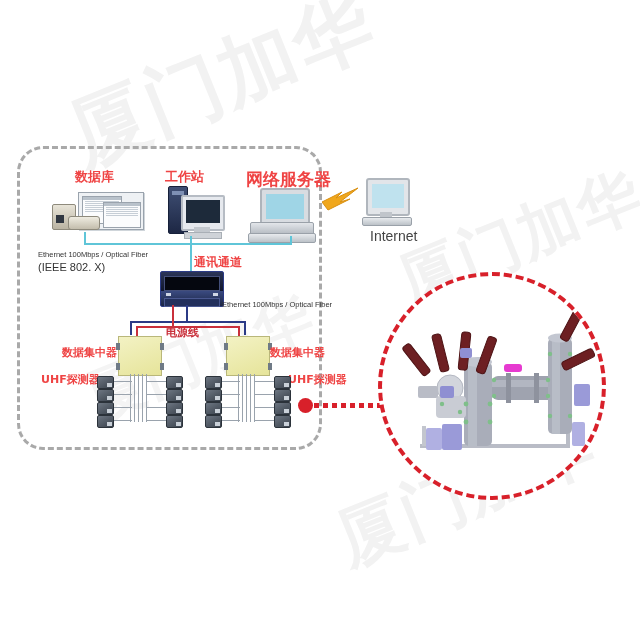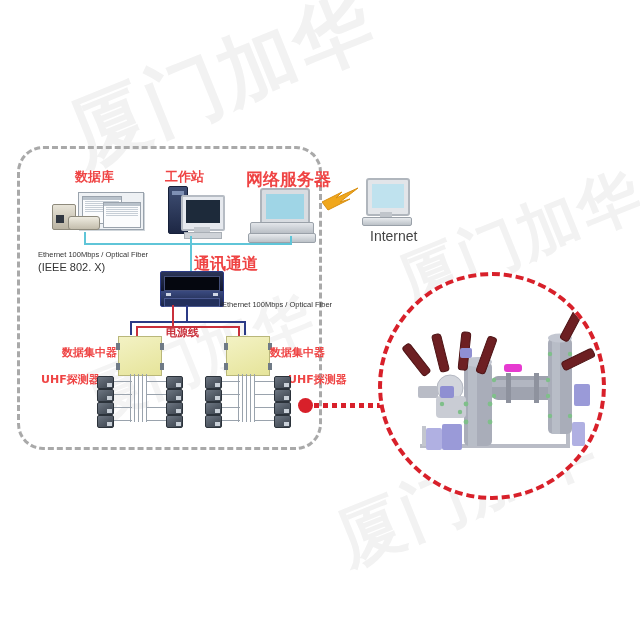--- a/index.html
+++ b/index.html
@@ -177,21 +177,21 @@
   <div class="lbl en" style="left:370px;top:228px;font-size:14px;color:#444;text-align:center;">Internet</div>
 
   <div class="wire" style="left:84px;top:243px;width:208px;height:2px;"></div>
   <div class="wire" style="left:84px;top:232px;width:2px;height:12px;"></div>
   <div class="wire" style="left:190px;top:236px;width:2px;height:8px;"></div>
   <div class="wire" style="left:290px;top:236px;width:2px;height:8px;"></div>
   <div class="wire" style="left:190px;top:243px;width:2px;height:28px;"></div>
 
   <div class="lbl en" style="left:38px;top:250px;font-size:7.5px;color:#333;">Ethernet 100Mbps / Optical Fiber</div>
   <div class="lbl en" style="left:38px;top:261px;font-size:11px;color:#333;">(IEEE 802. X)</div>
-  <div class="lbl cn" style="left:194px;top:254px;font-size:16px;">通讯通道</div>
+  <div class="lbl cn" style="left:194px;top:254px;font-size:12px;">通讯通道</div>
 
   <div class="sw" style="left:160px;top:271px;">
     <div class="bar"></div>
     <div class="led" style="left:5px;top:21px;"></div>
     <div class="led" style="right:5px;top:21px;"></div>
     <div style="position:absolute;left:3px;right:3px;top:26px;height:7px;background:#23305c;border:1px solid #4a5890;"></div>
   </div>
 
   <div class="lbl en" style="left:222px;top:300px;font-size:7.5px;color:#333;">Ethernet 100Mbps / Optical Fiber</div>
 

